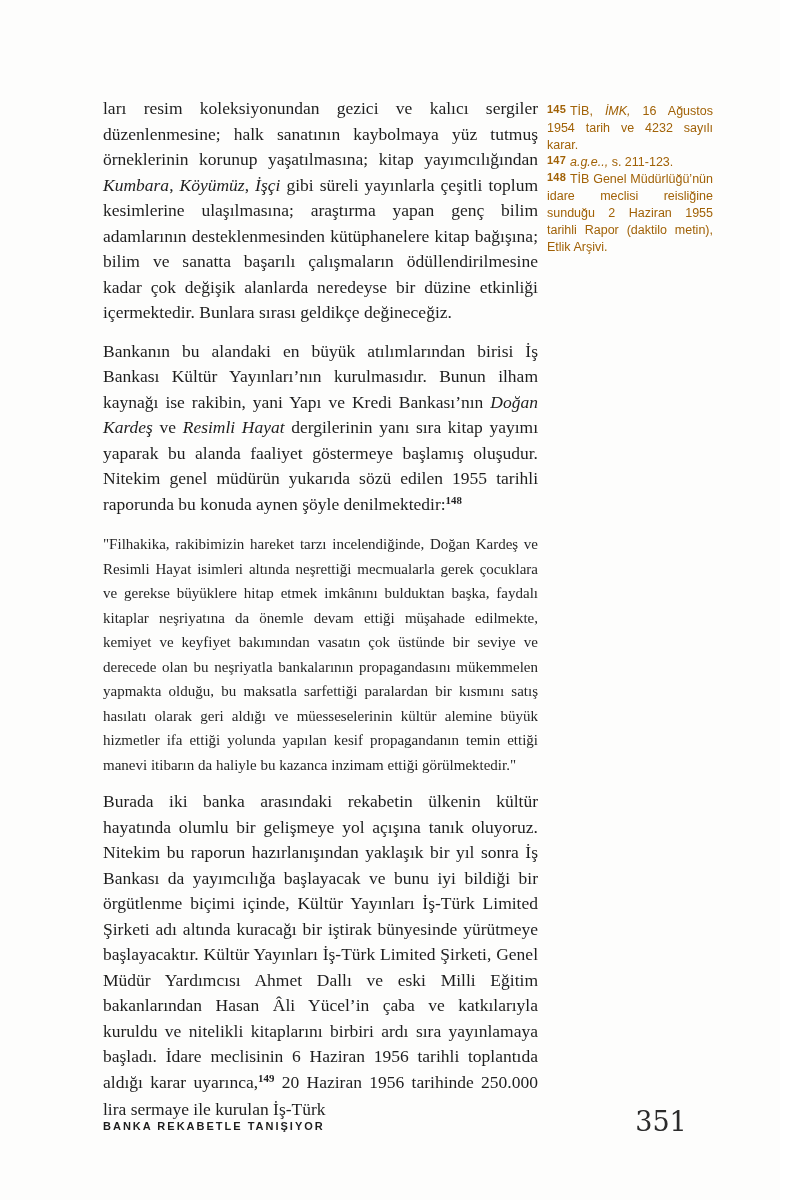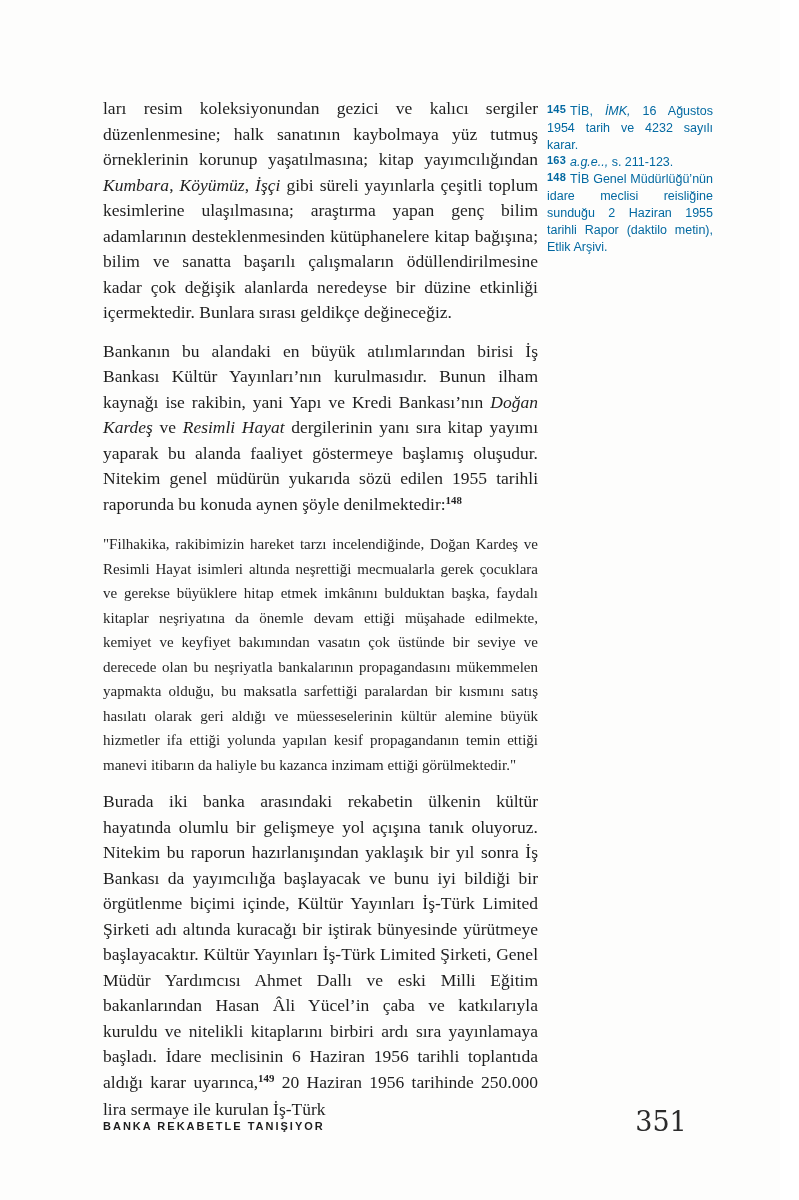--- a/index.html
+++ b/index.html
@@ -45,21 +45,21 @@
   }
   .fn-col {
     position: absolute;
     left: 547px;
     top: 103px;
     width: 166px;
     font-family: "Liberation Sans", sans-serif;
     font-size: 12.5px;
     line-height: 17px;
     text-align: justify;
-    color: #0369a1;
+    color: #a16207;
   }
   .fn { margin: 0; }
   .fn-marker {
     font-weight: bold;
     font-size: 11px;
     position: relative;
     top: -2.5px;
     margin-right: 4px;
     letter-spacing: 0.2px;
   }
@@ -94,21 +94,21 @@
     <p class="para"><span>Bankanın bu alandaki en büyük atılımlarından birisi İş Bankası Kültür Yayınları’nın kurulmasıdır. Bunun ilham kaynağı ise rakibin, yani Yapı ve Kredi Bankası’nın </span><span class="it">Doğan Kardeş</span><span> ve </span><span class="it">Resimli Hayat</span><span> dergilerinin yanı sıra kitap yayımı yaparak bu alanda faaliyet göstermeye başlamış oluşudur. Nitekim genel müdürün yukarıda sözü edilen 1955 tarihli raporunda bu konuda aynen şöyle denilmektedir:</span><span class="sup">148</span></p>
     <p class="quote"><span>"Filhakika, rakibimizin hareket tarzı incelendiğinde, Doğan Kardeş ve Resimli Hayat isimleri altında neşrettiği mecmualarla gerek çocuklara ve gerekse büyüklere hitap etmek imkânını bulduktan başka, faydalı kitaplar neşriyatına da önemle devam ettiği müşahade edilmekte, kemiyet ve keyfiyet bakımından vasatın çok üstünde bir seviye ve derecede olan bu neşriyatla bankalarının propagandasını mükemmelen yapmakta olduğu, bu maksatla sarfettiği paralardan bir kısmını satış hasılatı olarak geri aldığı ve müesseselerinin kültür alemine büyük hizmetler ifa ettiği yolunda yapılan kesif propagandanın temin ettiği manevi itibarın da haliyle bu kazanca inzimam ettiği görülmektedir."</span></p>
     <p class="para"><span>Burada iki banka arasındaki rekabetin ülkenin kültür hayatında olumlu bir gelişmeye yol açışına tanık oluyoruz. Nitekim bu raporun hazırlanışından yaklaşık bir yıl sonra İş Bankası da yayımcılığa başlayacak ve bunu iyi bildiği bir örgütlenme biçimi içinde, Kültür Yayınları İş-Türk Limited Şirketi adı altında kuracağı bir iştirak bünyesinde yürütmeye başlayacaktır. Kültür Yayınları İş-Türk Limited Şirketi, Genel Müdür Yardımcısı Ahmet Dallı ve eski Milli Eğitim bakanlarından Hasan Âli Yücel’in çaba ve katkılarıyla kuruldu ve nitelikli kitaplarını birbiri ardı sıra yayınlamaya başladı. İdare meclisinin 6 Haziran 1956 tarihli toplantıda aldığı karar uyarınca,</span><span class="sup">149</span><span> 20 Haziran 1956 tarihinde 250.000 lira sermaye ile kurulan İş-Türk</span></p>
   </div>
 
   <div class="fn-col">
     <div class="fn">
       <span class="fn-marker">145</span><span><span>TİB, </span><span class="it">İMK,</span><span> 16 Ağustos 1954 tarih ve 4232 sayılı karar.</span></span>
     </div>
     <div class="fn">
-      <span class="fn-marker">163</span><span><span class="it">a.g.e..,</span><span> s. 211-123.</span></span>
+      <span class="fn-marker">147</span><span><span class="it">a.g.e..,</span><span> s. 211-123.</span></span>
     </div>
     <div class="fn">
       <span class="fn-marker">148</span><span><span>TİB Genel Müdürlüğü’nün idare meclisi reisliğine sunduğu 2 Haziran 1955 tarihli Rapor (daktilo metin), Etlik Arşivi.</span></span>
     </div>
   </div>
 
   <div class="footer-title">BANKA REKABETLE TANIŞIYOR</div>
 
   <div class="page-number">351</div>
 

